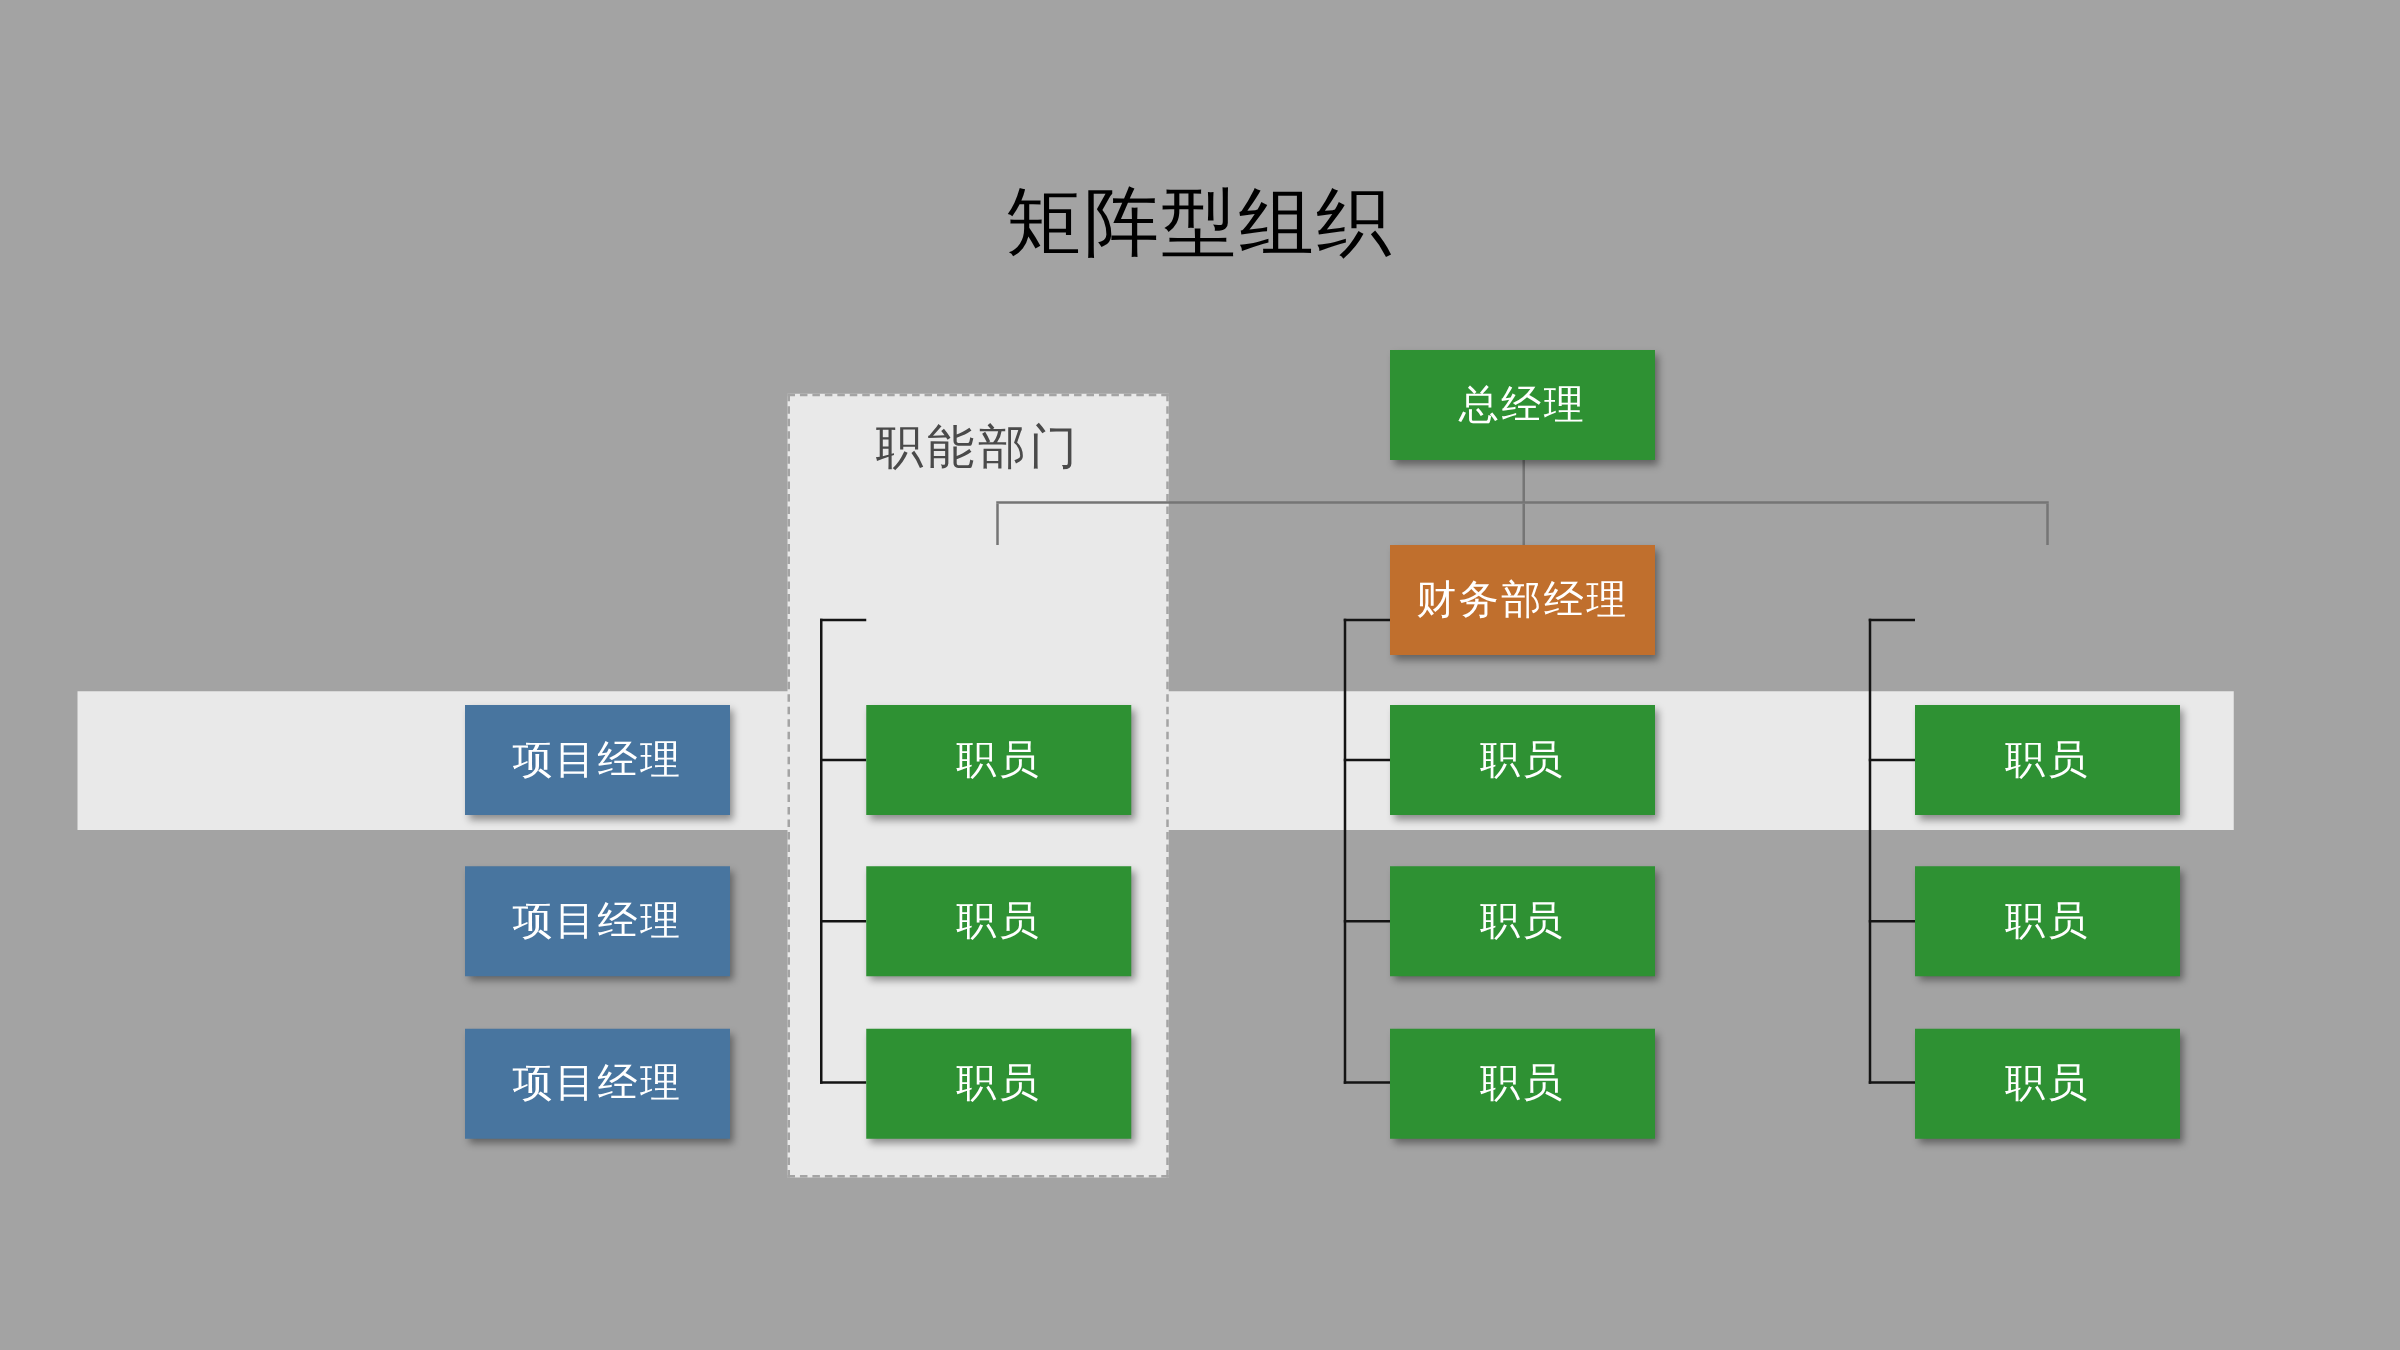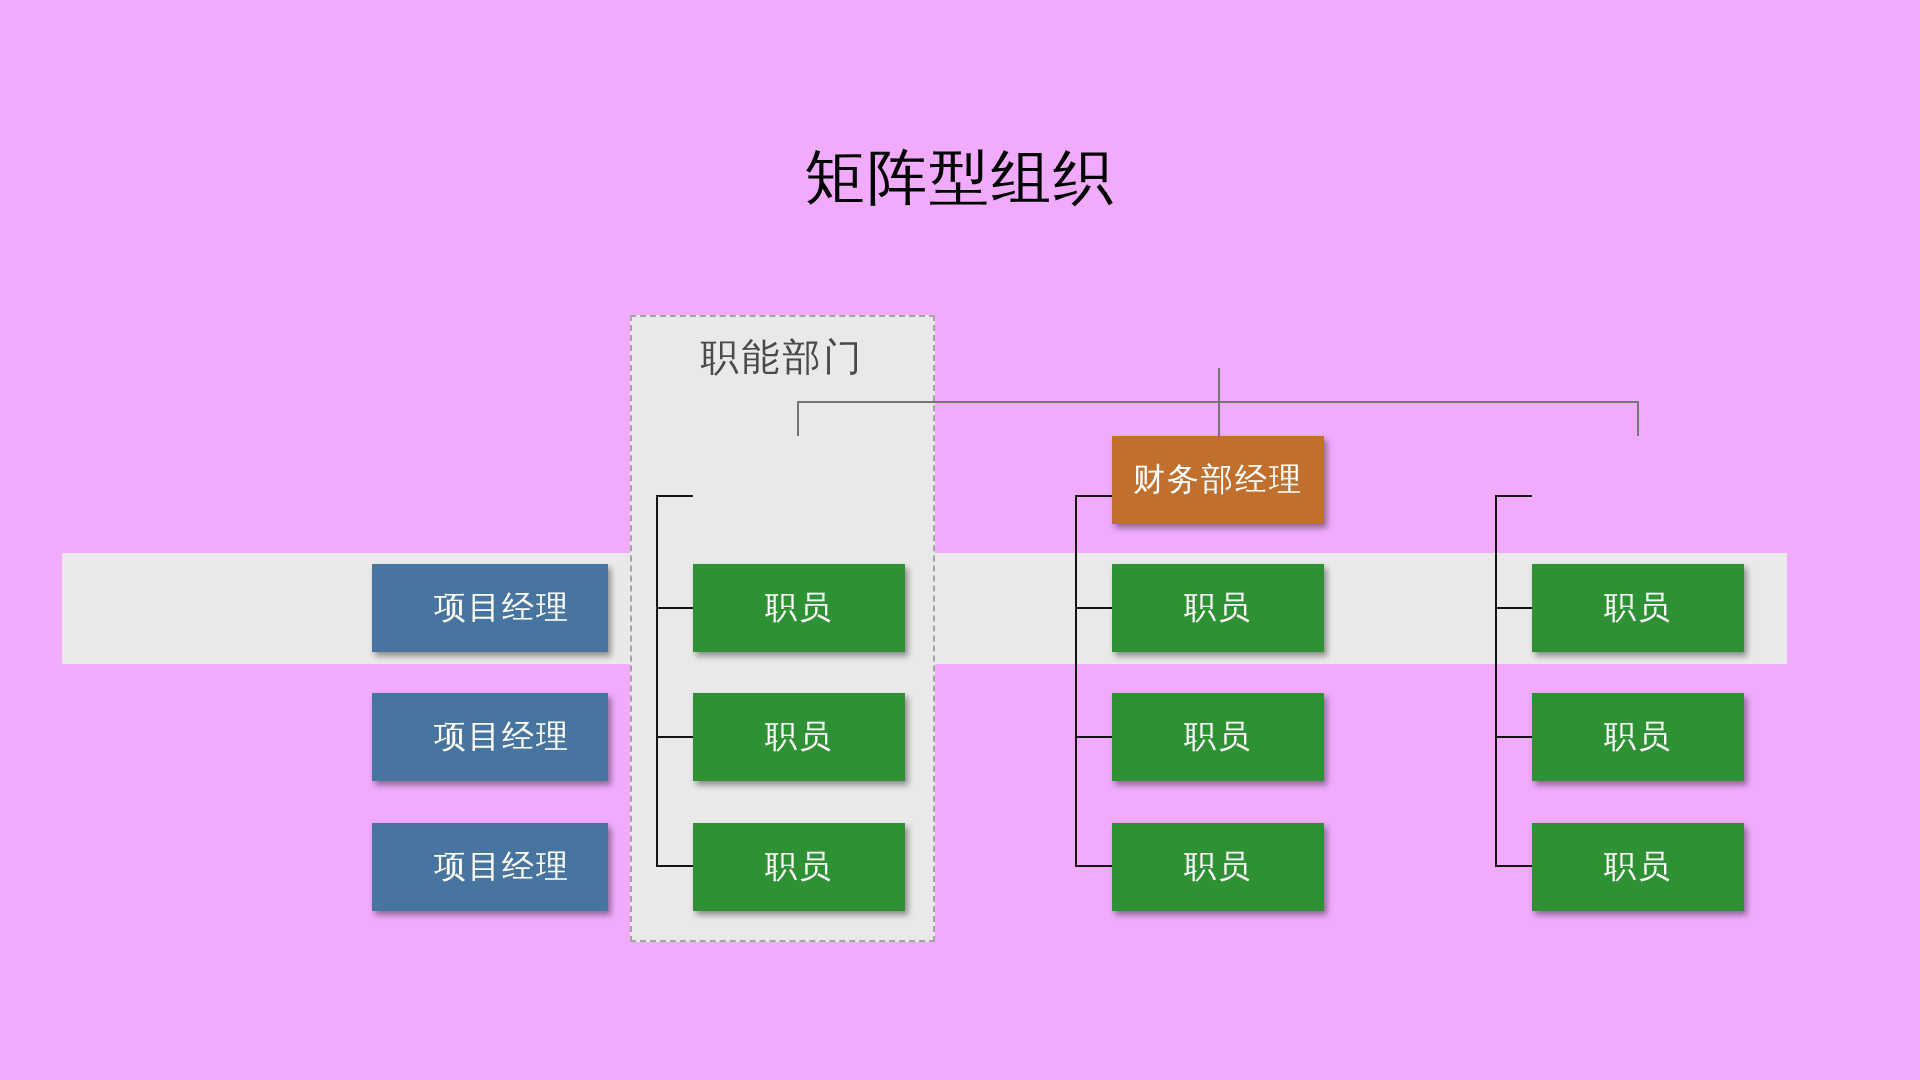--- a/index.html
+++ b/index.html
@@ -1,17 +1,17 @@
 <!DOCTYPE html>
 <html><head>
 <meta charset="utf-8">
 <style>
   html,body{margin:0;padding:0;background:#ffffff;}
   .canvas{
-    position:relative;width:1920px;height:1080px;background:#f0abfc;overflow:hidden;
+    position:relative;width:1920px;height:1080px;background:#a3a3a3;overflow:hidden;
     font-family:"Liberation Sans","DejaVu Sans",sans-serif;
   }
   .title{
     position:absolute;left:0;right:0;top:138px;margin:0;
     text-align:center;font-size:60px;font-weight:500;color:#000000;letter-spacing:2px;
   }
   
   .zone-fill{position:absolute;background:#e9e9e9;z-index:1;}
   .functional-geom{left:630px;top:315px;width:305px;height:627px;}
   .band-geom{left:62px;top:553px;width:1725px;height:111px;}
@@ -28,21 +28,21 @@
   .cb{background:#141414;}
   
   .node{
     position:absolute;width:212px;height:88px;z-index:4;
     display:flex;align-items:center;justify-content:center;
     color:#ffffff;font-size:32px;letter-spacing:2px;
     box-shadow:3px 4px 6px rgba(0,0,0,0.40);
   }
   .green{background:#2e9133;}
   .orange{background:#c06f2d;}
-  .blue{background:#48759f;padding-left:24px;}
+  .blue{background:#48759f;}
 </style>
 </head>
 <body>
 
 <div class="canvas">
 
   <h1 class="title">矩阵型组织</h1>
 
   <div class="zone-fill functional-geom"></div>
   <div class="zone-fill band-geom"></div>
@@ -68,20 +68,21 @@
   <div class="conn cb" style="left:1075px;top:607px;width:37px;height:2px;"></div>
   <div class="conn cb" style="left:1075px;top:736px;width:37px;height:2px;"></div>
   <div class="conn cb" style="left:1075px;top:865px;width:37px;height:2px;"></div>
 
   <div class="conn cb" style="left:1495px;top:495px;width:2px;height:372px;"></div>
   <div class="conn cb" style="left:1495px;top:495px;width:37px;height:2px;"></div>
   <div class="conn cb" style="left:1495px;top:607px;width:37px;height:2px;"></div>
   <div class="conn cb" style="left:1495px;top:736px;width:37px;height:2px;"></div>
   <div class="conn cb" style="left:1495px;top:865px;width:37px;height:2px;"></div>
 
+  <div class="node green" style="left:1112px;top:280px;">总经理</div>
 
   <div class="node orange" style="left:1112px;top:436px;text-align:right;">财务部经理</div>
 
   <div class="node blue" style="left:372px;top:564px;">项目经理</div>
   <div class="node blue" style="left:372px;top:693px;">项目经理</div>
   <div class="node blue" style="left:372px;top:823px;">项目经理</div>
 
   <div class="node green" style="left:693px;top:564px;">职员</div>
   <div class="node green" style="left:693px;top:693px;">职员</div>
   <div class="node green" style="left:693px;top:823px;">职员</div>

